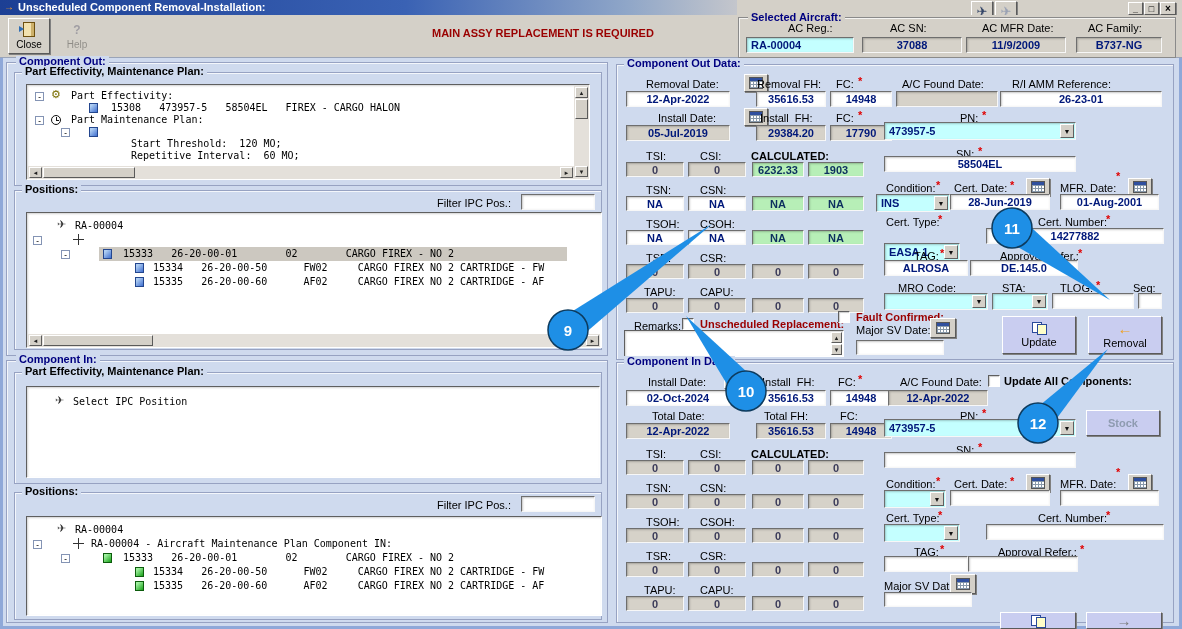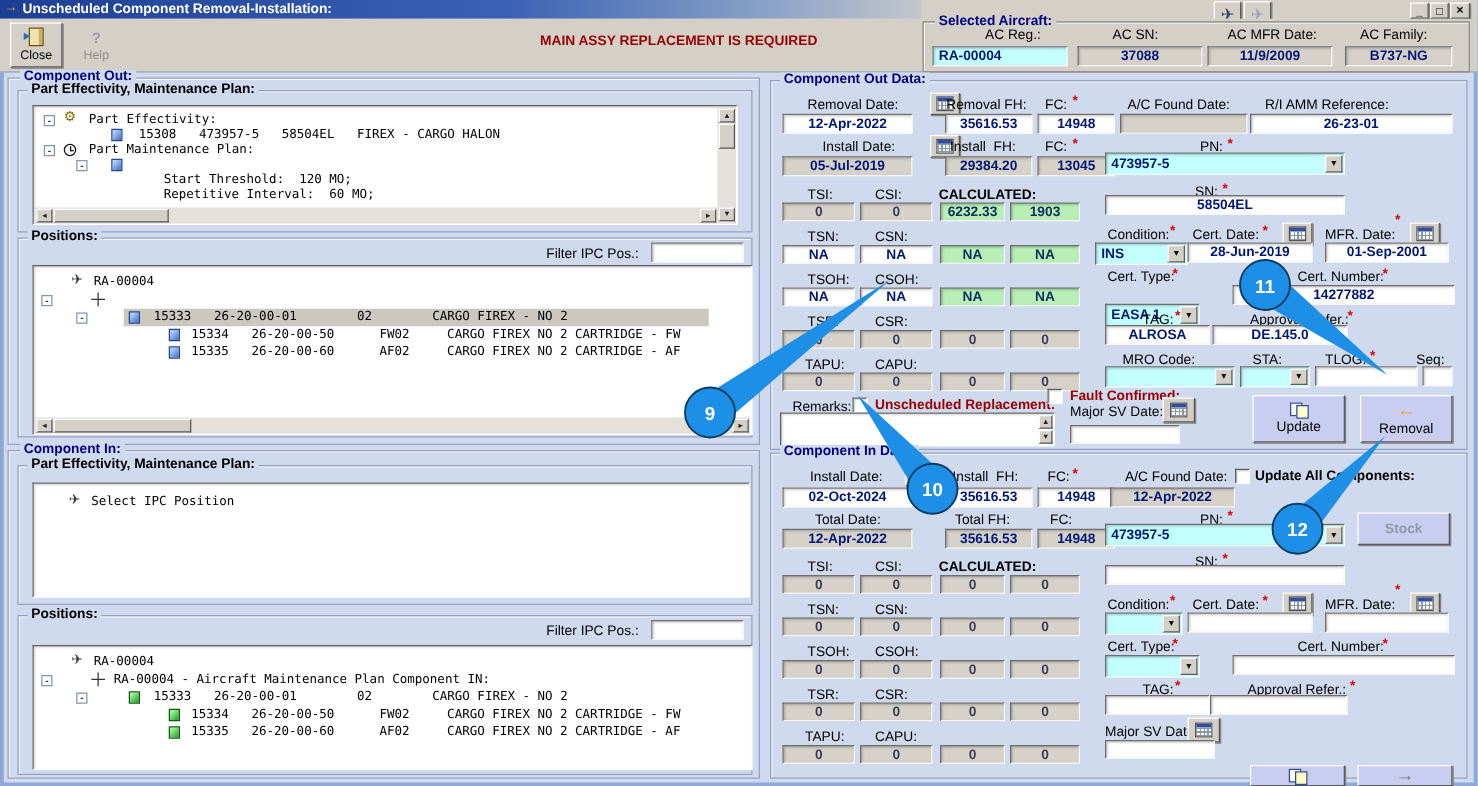--- a/index.html
+++ b/index.html
@@ -213,21 +213,21 @@
 
   <div class="lbl" style="left:658px;top:112px">Install Date:</div>
   <div class="btn" style="left:744px;top:108px;width:24px;height:18px">
       <span class="calg"></span>
     </div>
   <div class="fld gray" style="left:626px;top:125px;width:104px;color:#00187a">05-Jul-2019</div>
   <div class="lbl" style="left:760px;top:112px;white-space:pre">Install  FH:</div>
   <div class="lbl" style="left:836px;top:112px">FC:</div>
   <div class="star" style="left:858px;top:110px">*</div>
   <div class="fld gray" style="left:756px;top:125px;width:70px;color:#00187a">29384.20</div>
-  <div class="fld gray" style="left:830px;top:125px;width:62px;color:#00187a">13045</div>
+  <div class="fld gray" style="left:830px;top:125px;width:62px;color:#00187a">17790</div>
   <div class="lbl" style="left:960px;top:112px">PN:</div>
   <div class="star" style="left:982px;top:110px">*</div>
   <div class="fld cyan" style="left:884px;top:122px;width:192px;height:18px">
     <span>473957-5</span>
     <span class="dd">▼</span>
   </div>
 
   <div class="lbl" style="left:646px;top:150px">TSI:</div>
   <div class="lbl" style="left:700px;top:150px">CSI:</div>
   <div class="lbl b" style="left:751px;top:150px">CALCULATED:</div>
@@ -278,21 +278,21 @@
   <div class="lbl" style="left:1060px;top:182px">MFR. Date:</div>
   <div class="star" style="left:1116px;top:171px">*</div>
   <div class="btn" style="left:1128px;top:178px;width:24px;height:18px">
       <span class="calg"></span>
     </div>
   <div class="fld cyan" style="left:876px;top:194px;width:74px;height:18px">
     <span>INS</span>
     <span class="dd">▼</span>
   </div>
   <div class="fld" style="left:950px;top:194px;width:100px">28-Jun-2019</div>
-  <div class="fld" style="left:1060px;top:194px;width:99px">01-Sep-2001</div>
+  <div class="fld" style="left:1060px;top:194px;width:99px">01-Aug-2001</div>
 
   <div class="lbl" style="left:886px;top:216px">Cert. Type:</div>
   <div class="star" style="left:938px;top:214px">*</div>
   <div class="lbl" style="left:1038px;top:216px">Cert. Number:</div>
   <div class="star" style="left:1106px;top:214px">*</div>
   <div class="fld cyan" style="left:884px;top:243px;width:76px;height:18px">
     <span>EASA 1</span>
     <span class="dd">▼</span>
   </div>
   <div class="fld" style="left:986px;top:228px;width:178px">14277882</div>

